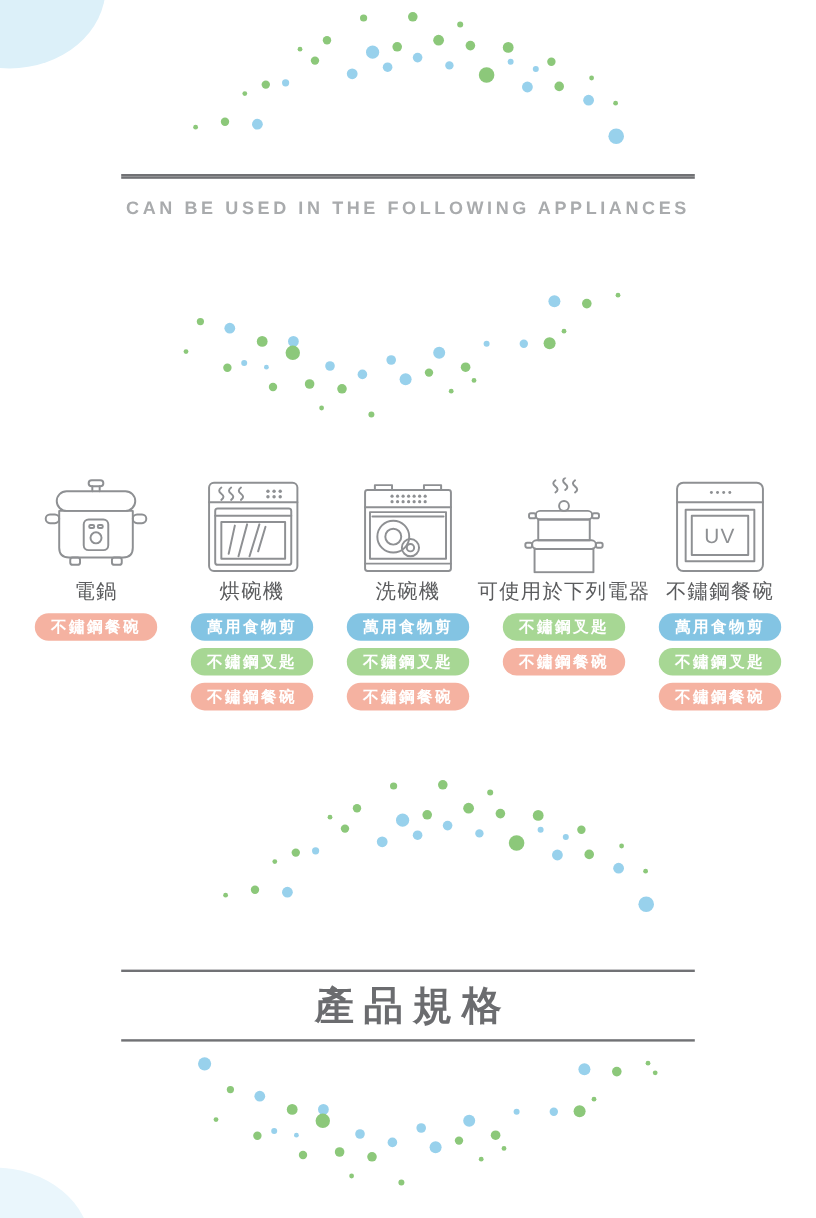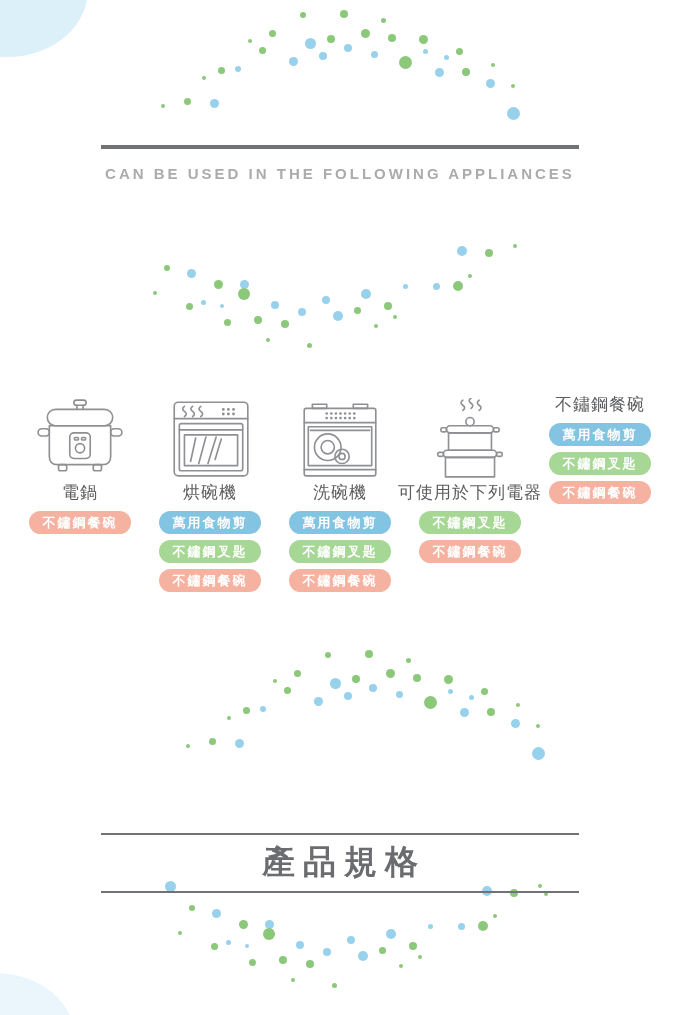--- a/index.html
+++ b/index.html
@@ -19,21 +19,21 @@
   .title-block .rule{width:478px;margin:0 auto;border-top:2px solid var(--line-gray,#717275);}
   .title-block h1{
     margin:9px 0;font-size:33px;font-weight:bold;color:var(--title-gray,#6b6c6f);
     letter-spacing:8px;text-indent:8px;line-height:1.15;
   }
   .title-block .subtitle{
     margin-top:16px;font-size:15px;font-weight:bold;color:var(--subtitle-gray,#a9abad);
     letter-spacing:3px;
   }
   #section1{top:145px;}
-  #section2{top:833px;font-family:Liberation Serif, serif;}
+  #section2{top:808px;}
 
   .appliances{position:absolute;top:390px;left:0;right:0;display:flex;justify-content:center;gap:6px;}
   .col{width:124px;display:flex;flex-direction:column;align-items:center;}
   .icon-box{height:88px;display:flex;align-items:flex-end;justify-content:center;}
   .icon-box svg{display:block;}
   .appliance-name{
     margin-top:5px;font-size:17px;color:var(--label-gray,#5b5c5e);
     letter-spacing:1px;white-space:nowrap;line-height:20px;
   }
   .pills{margin-top:8px;display:flex;flex-direction:column;gap:6px;align-items:center;}
@@ -311,20 +311,35 @@
         </svg>
       </div>
       <div class="appliance-name">可使用於下列電器</div>
       <div class="pills">
         <div class="pill green">不鏽鋼叉匙</div>
         <div class="pill pink">不鏽鋼餐碗</div>
       </div>
     </div>
 
     <div class="col">
+      <div class="icon-box">
+        <svg class="ic" width="92" height="80" viewBox="0 0 90 78">
+          <rect x="10" y="4" width="70" height="72" rx="5"></rect>
+          <line x1="10" y1="20" x2="80" y2="20"></line>
+          <g class="fillme">
+            <circle cx="38" cy="12" r="1.2"></circle>
+              <circle cx="43" cy="12" r="1.2"></circle>
+            <circle cx="48" cy="12" r="1.2"></circle>
+              <circle cx="53" cy="12" r="1.2"></circle>
+          </g>
+          <rect x="17" y="26" width="56" height="42"></rect>
+          <rect x="22" y="31" width="46" height="32"></rect>
+          <text x="45" y="53" text-anchor="middle">UV</text>
+        </svg>
+      </div>
       <div class="appliance-name">不鏽鋼餐碗</div>
       <div class="pills">
         <div class="pill blue">萬用食物剪</div>
         <div class="pill green">不鏽鋼叉匙</div>
         <div class="pill pink">不鏽鋼餐碗</div>
       </div>
     </div>
 
   </div>
 

